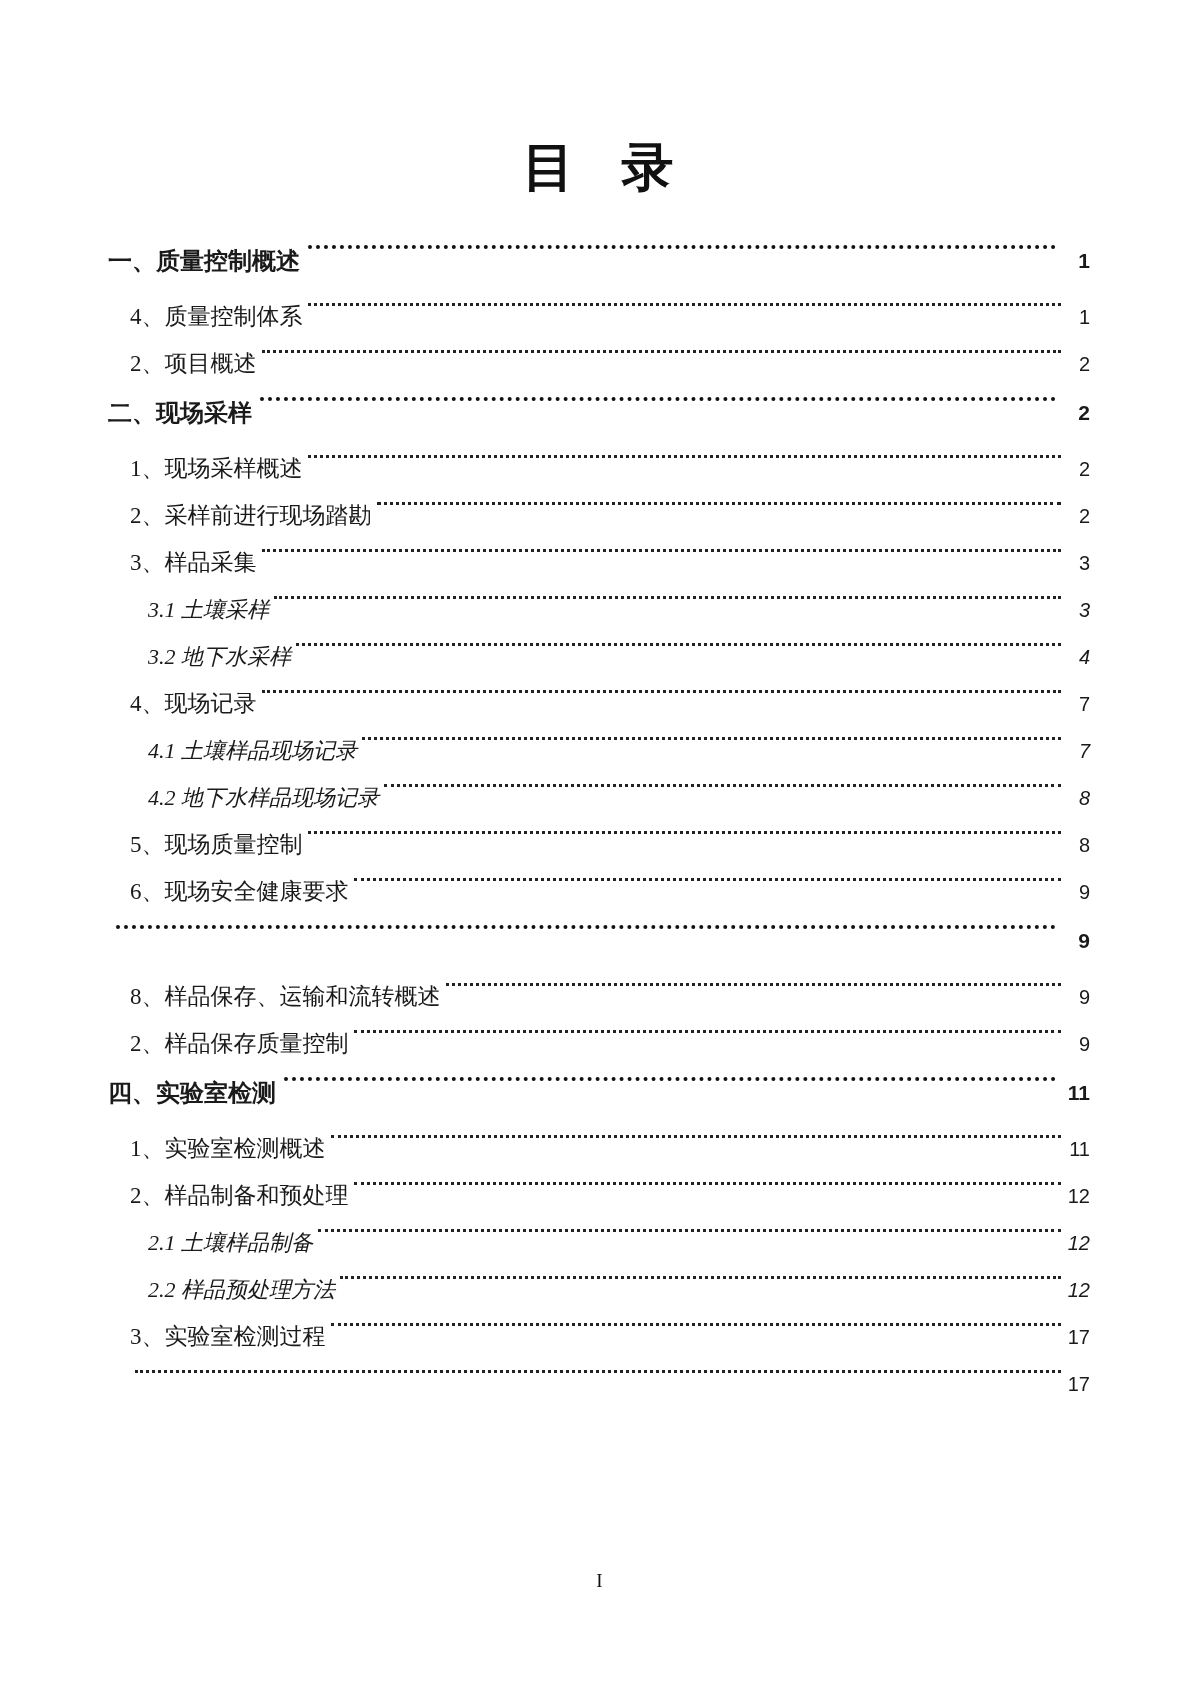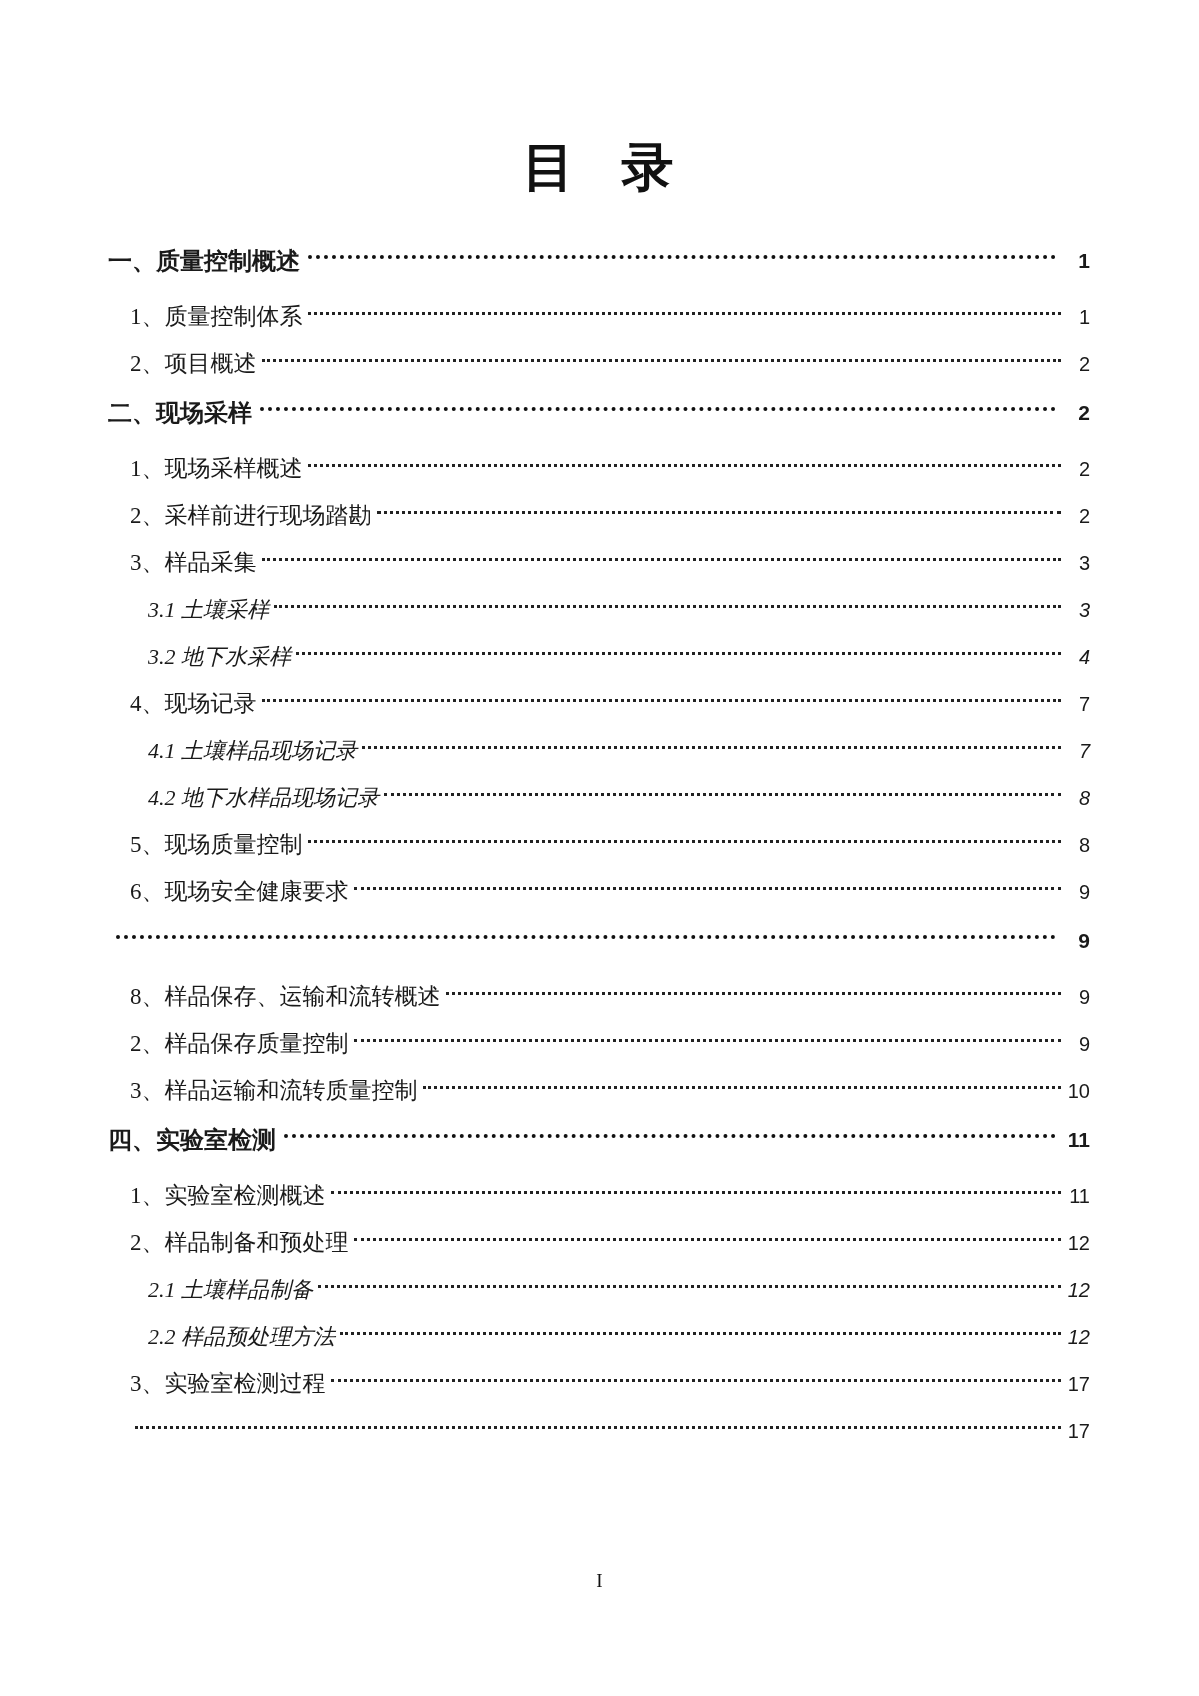--- a/index.html
+++ b/index.html
@@ -26,21 +26,21 @@
     font-weight: 600;
     line-height: 56px;
     letter-spacing: 2px;
     white-space: pre;
     margin-bottom: 49px;
     color: #111;
   }
   .toc-list { width: 100%; }
   .row {
     display: flex;
-    align-items: center;
+    align-items: flex-start;
     white-space: nowrap;
   }
   .row .leader {
     flex: 1 1 auto;
     min-width: 20px;
     border-bottom: 3px dotted #222;
     margin: 0 3px 7px 5px;
     height: 1px;
   }
   .row .page-num {
@@ -107,21 +107,21 @@
 
   <div class="toc-list">
 
     <div class="row lvl1">
       <span class="label">一、质量控制概述</span>
       <span class="leader"></span>
       <span class="page-num">1</span>
     </div>
 
     <div class="row lvl2">
-      <span class="label">1、质量控制体系</span>
+      <span class="label">4、质量控制体系</span>
       <span class="leader"></span>
       <span class="page-num">1</span>
     </div>
 
     <div class="row lvl2">
       <span class="label">2、项目概述</span>
       <span class="leader"></span>
       <span class="page-num">2</span>
     </div>
 
@@ -201,25 +201,20 @@
       <span class="leader"></span>
       <span class="page-num">9</span>
     </div>
 
     <div class="row lvl2">
       <span class="label">2、样品保存质量控制</span>
       <span class="leader"></span>
       <span class="page-num">9</span>
     </div>
 
-    <div class="row lvl2">
-      <span class="label">3、样品运输和流转质量控制</span>
-      <span class="leader"></span>
-      <span class="page-num">10</span>
-    </div>
 
     <div class="row lvl1">
       <span class="label">四、实验室检测</span>
       <span class="leader"></span>
       <span class="page-num">11</span>
     </div>
 
     <div class="row lvl2">
       <span class="label">1、实验室检测概述</span>
       <span class="leader"></span>

